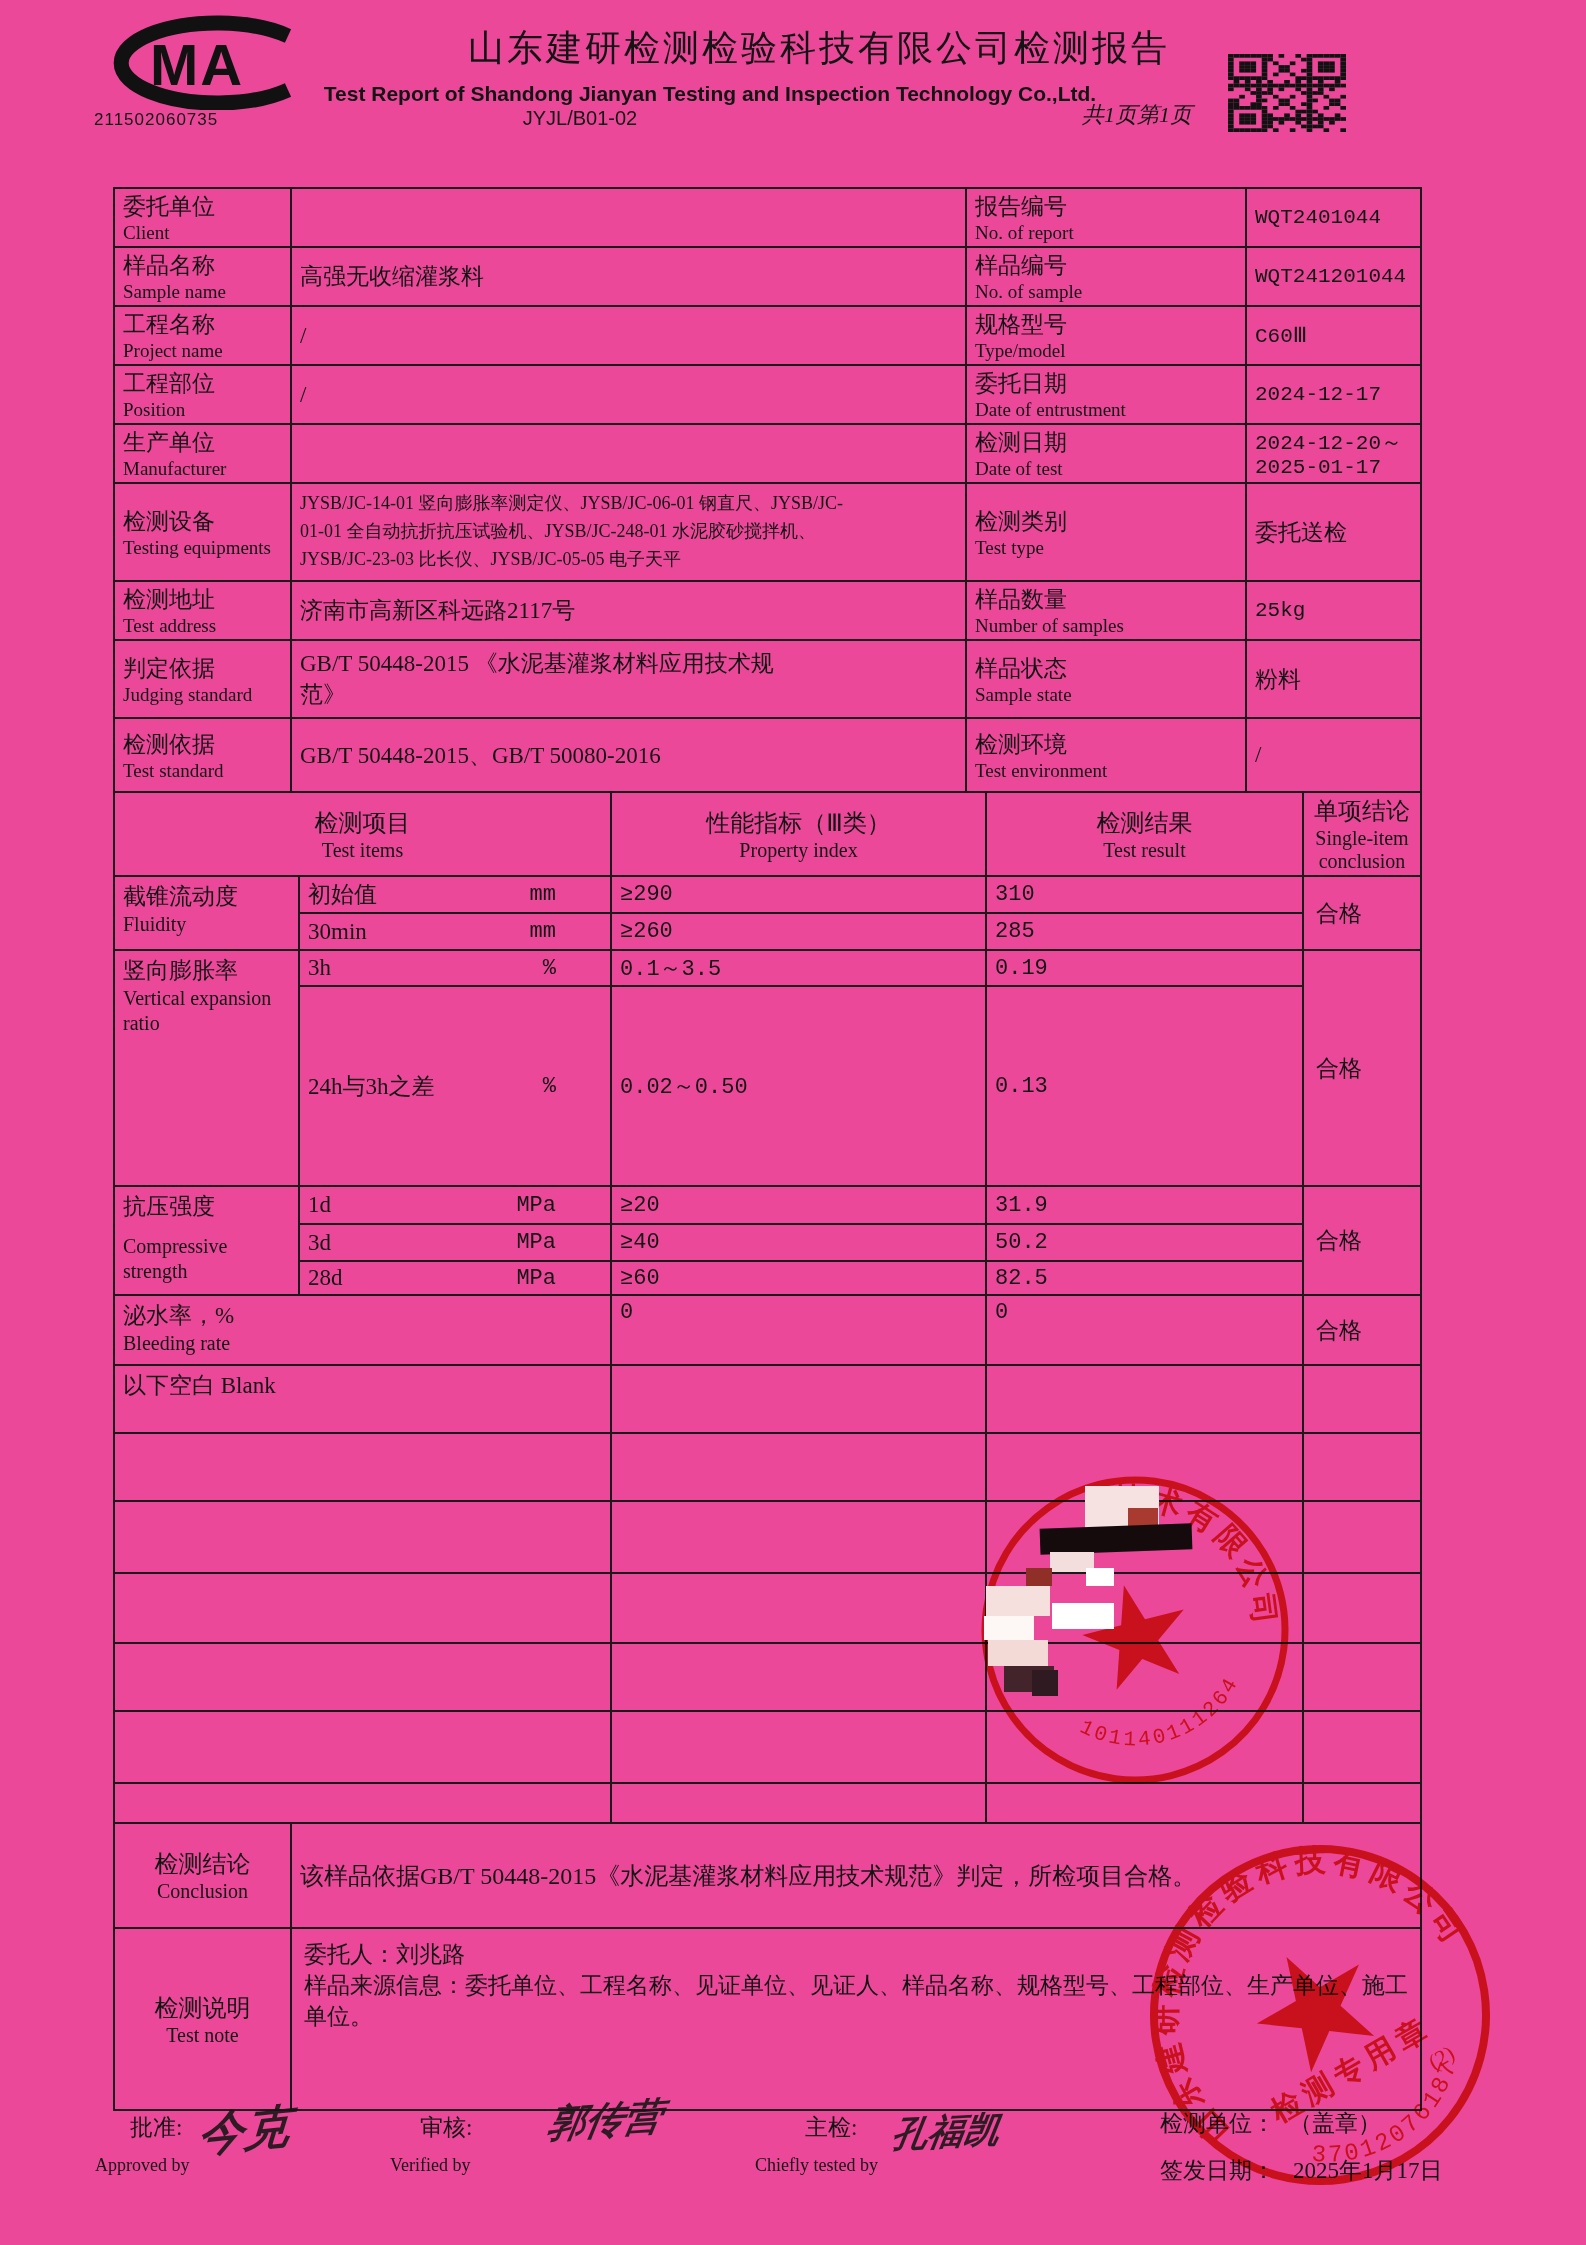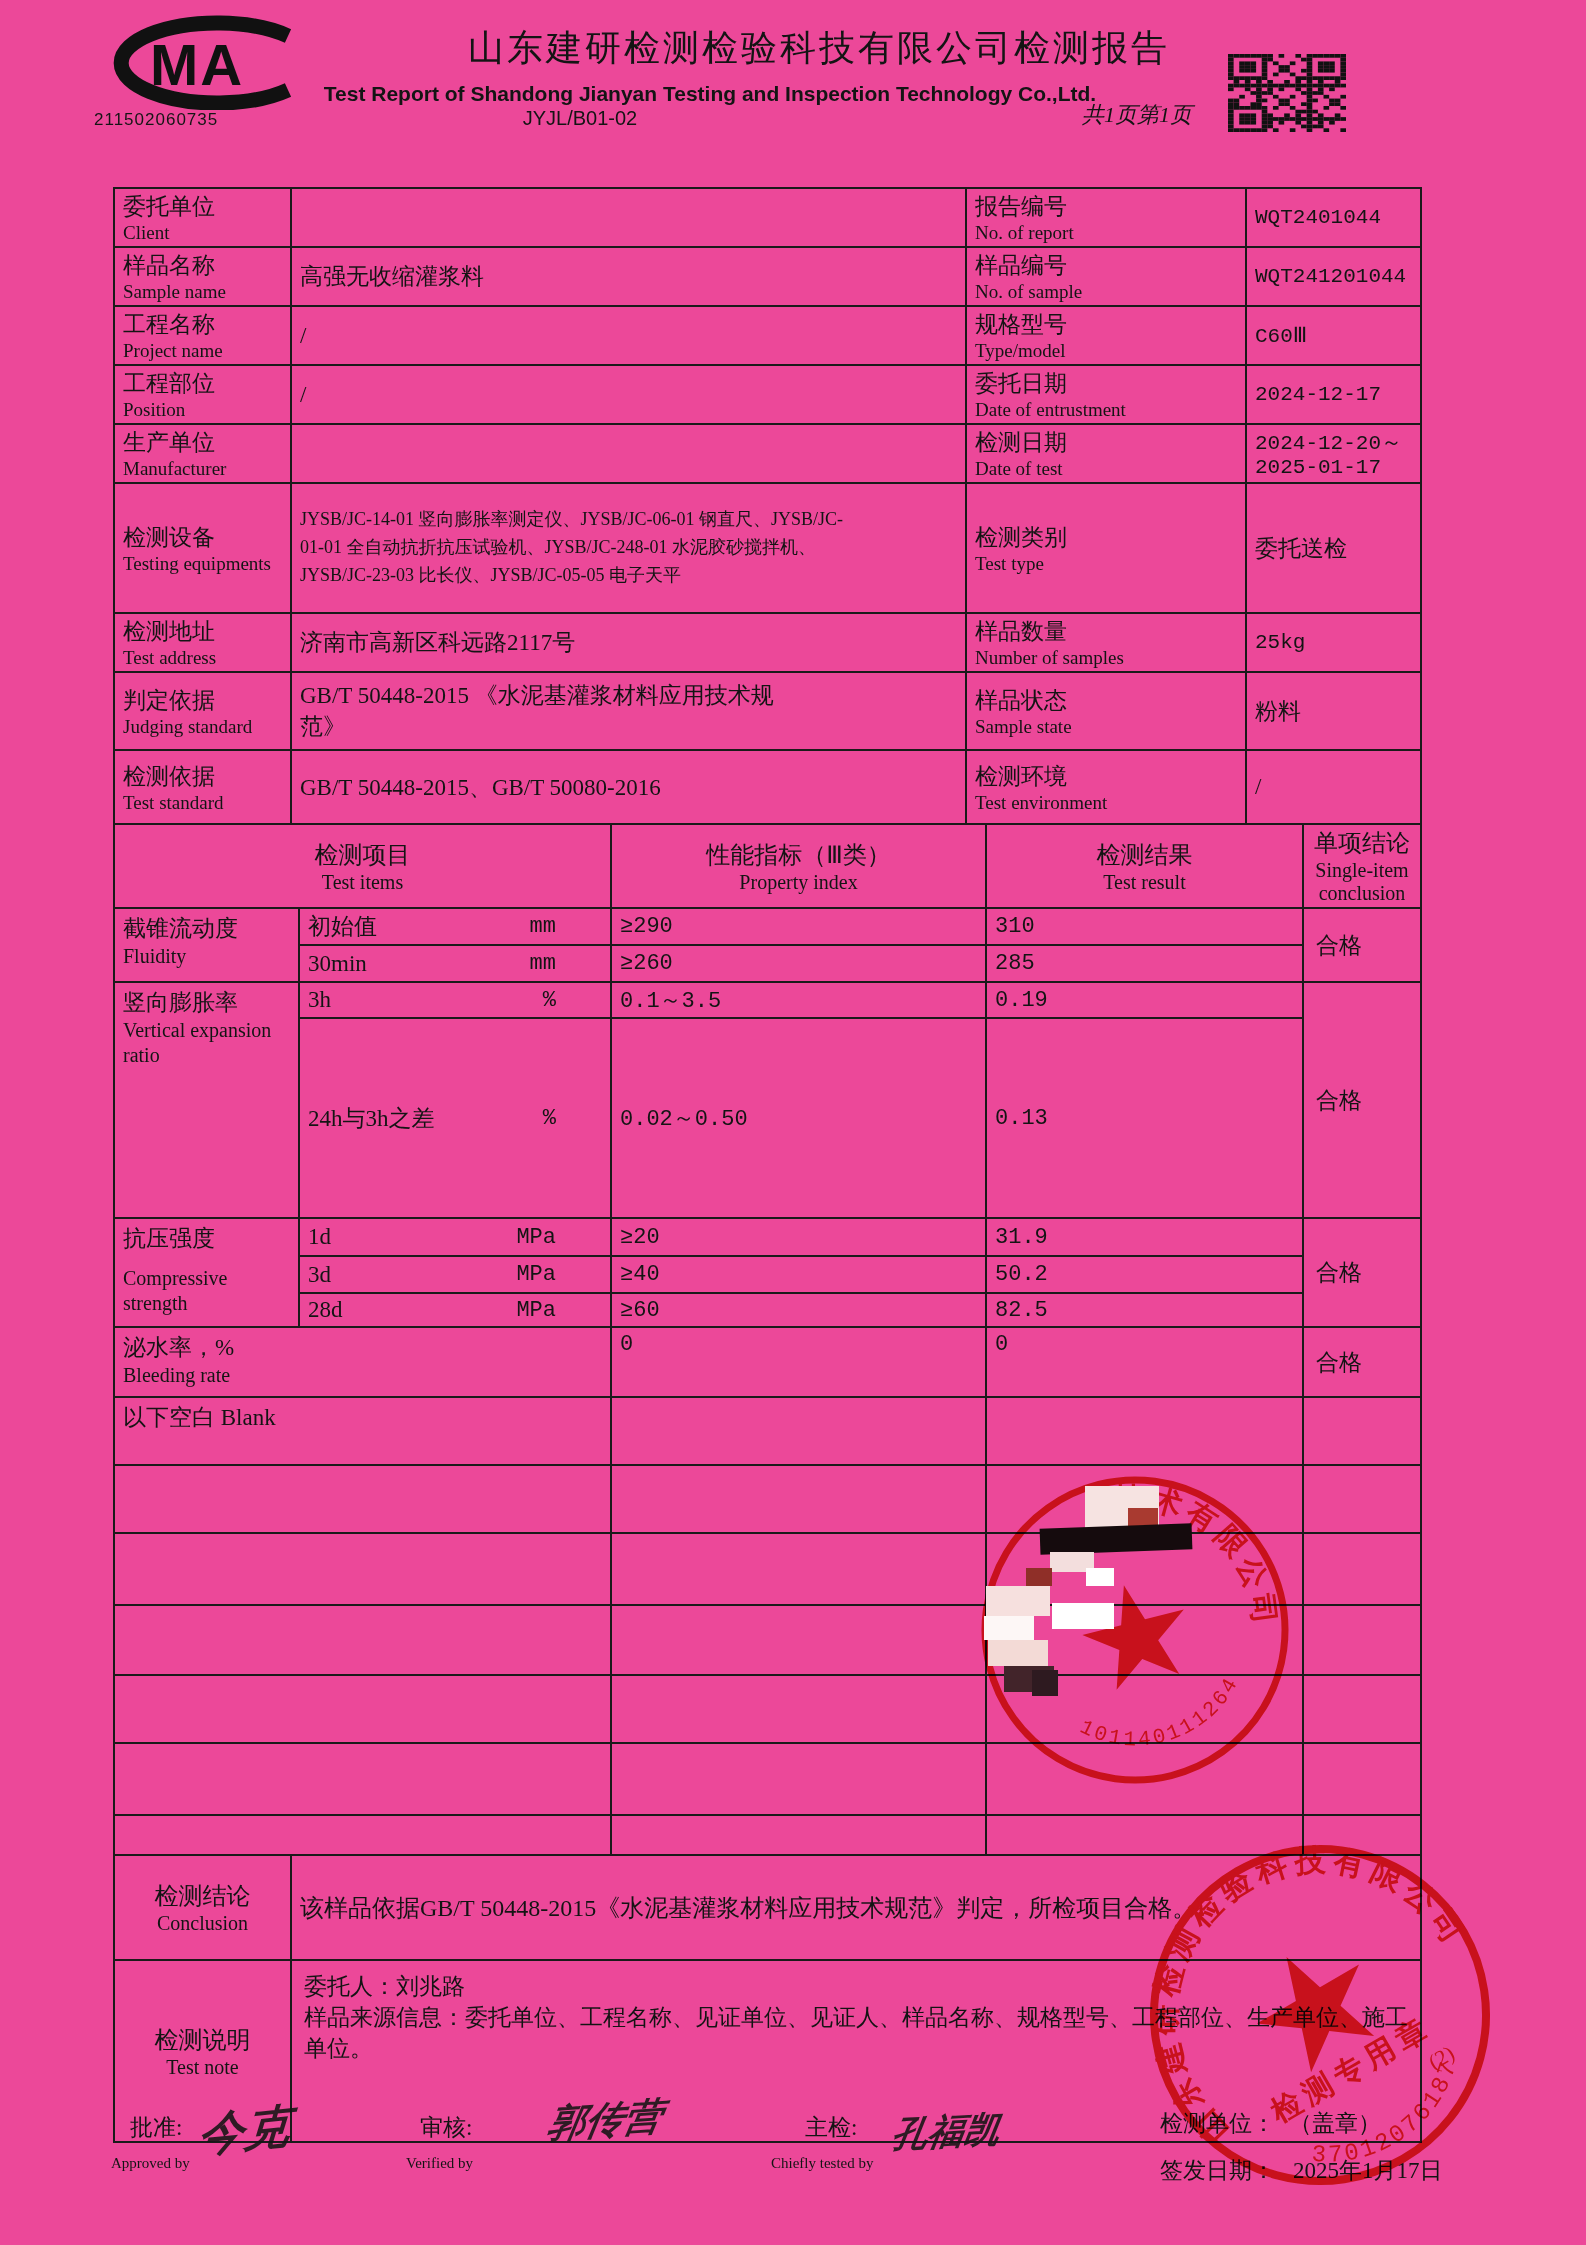--- a/index.html
+++ b/index.html
@@ -39,21 +39,21 @@
   .iflex{display:flex;justify-content:space-between;align-items:center;padding-right:46px;font-size:23px;}
   .num{font-family:"Liberation Mono",monospace;font-size:22px;}
   .pass{font-size:23px;padding-left:12px !important;}
   .mt64{}
   .mt12{margin-top:12px;}
   .notecell{display:flex;flex-direction:column;justify-content:space-between;height:100%;padding:8px 4px;}
   .concl{font-size:24px;}
 
   
   .fblock{position:absolute;font-size:24px;}
-  .fblock .en{font-size:15px;margin-top:12px;margin-left:16px;}
+  .fblock .en{font-size:18px;margin-top:12px;}
   .sig{position:absolute;font-family:"DejaVu Serif",serif;font-style:italic;font-weight:700;
        color:#151515;opacity:.88;white-space:nowrap;}
 
   
   .stamp{position:absolute;mix-blend-mode:multiply;opacity:.92;}
   .mos{position:absolute;z-index:6;}
 </style>
 </head>
 <body>
 
@@ -395,21 +395,21 @@
         <td class="val"></td>
         <td>
               <div class="lab">
                 <span class="cn">检测日期</span>
                 <span class="en">Date of test</span>
               </div>
             </td>
         <td class="val mono pre">2024-12-20～
 2025-01-17</td>
       </tr>
-      <tr style="height:130px">
+      <tr style="height:98px">
         <td>
               <div class="lab">
                 <span class="cn">检测设备</span>
                 <span class="en">Testing equipments</span>
               </div>
             </td>
         <td class="val small pre">JYSB/JC-14-01 竖向膨胀率测定仪、JYSB/JC-06-01 钢直尺、JYSB/JC-
 01-01 全自动抗折抗压试验机、JYSB/JC-248-01 水泥胶砂搅拌机、
 JYSB/JC-23-03 比长仪、JYSB/JC-05-05 电子天平</td>
         <td>

